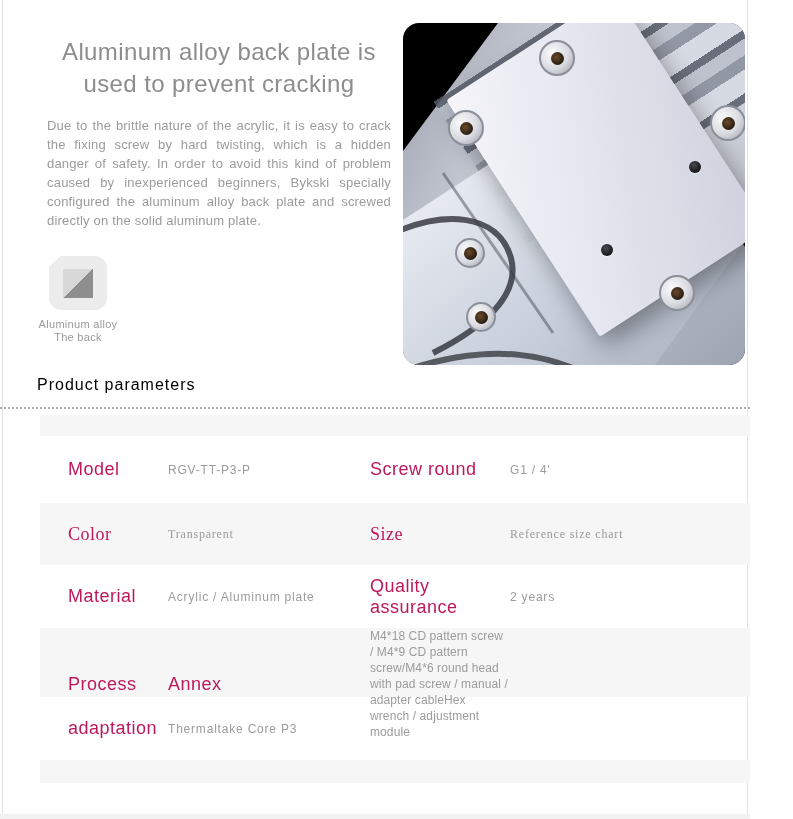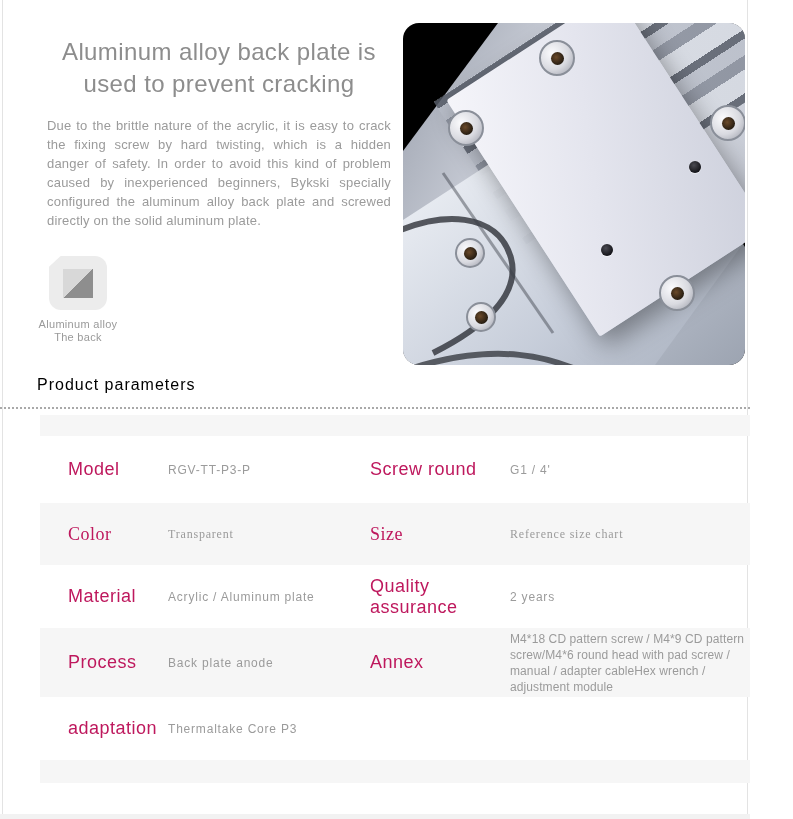--- a/index.html
+++ b/index.html
@@ -129,21 +129,20 @@
 
     <div class="prow r3">
       <div class="plabel">Material</div>
       <div class="pvalue">Acrylic / Aluminum plate</div>
       <div class="plabel">Quality assurance</div>
       <div class="pvalue">2 years</div>
     </div>
 
     <div class="prow r4 alt">
       <div class="plabel">Process</div>
-      <div class="pvalue">Back plate anode</div>
       <div class="plabel">Annex</div>
       <div class="pvalue long">M4*18 CD pattern screw / M4*9 CD pattern screw/M4*6 round head with pad screw / manual / adapter cableHex wrench / adjustment module</div>
     </div>
 
     <div class="prow r5">
       <div class="plabel">adaptation</div>
       <div class="pvalue">Thermaltake Core P3</div>
       <div class="plabel"></div>
       <div class="pvalue"></div>
     </div>

